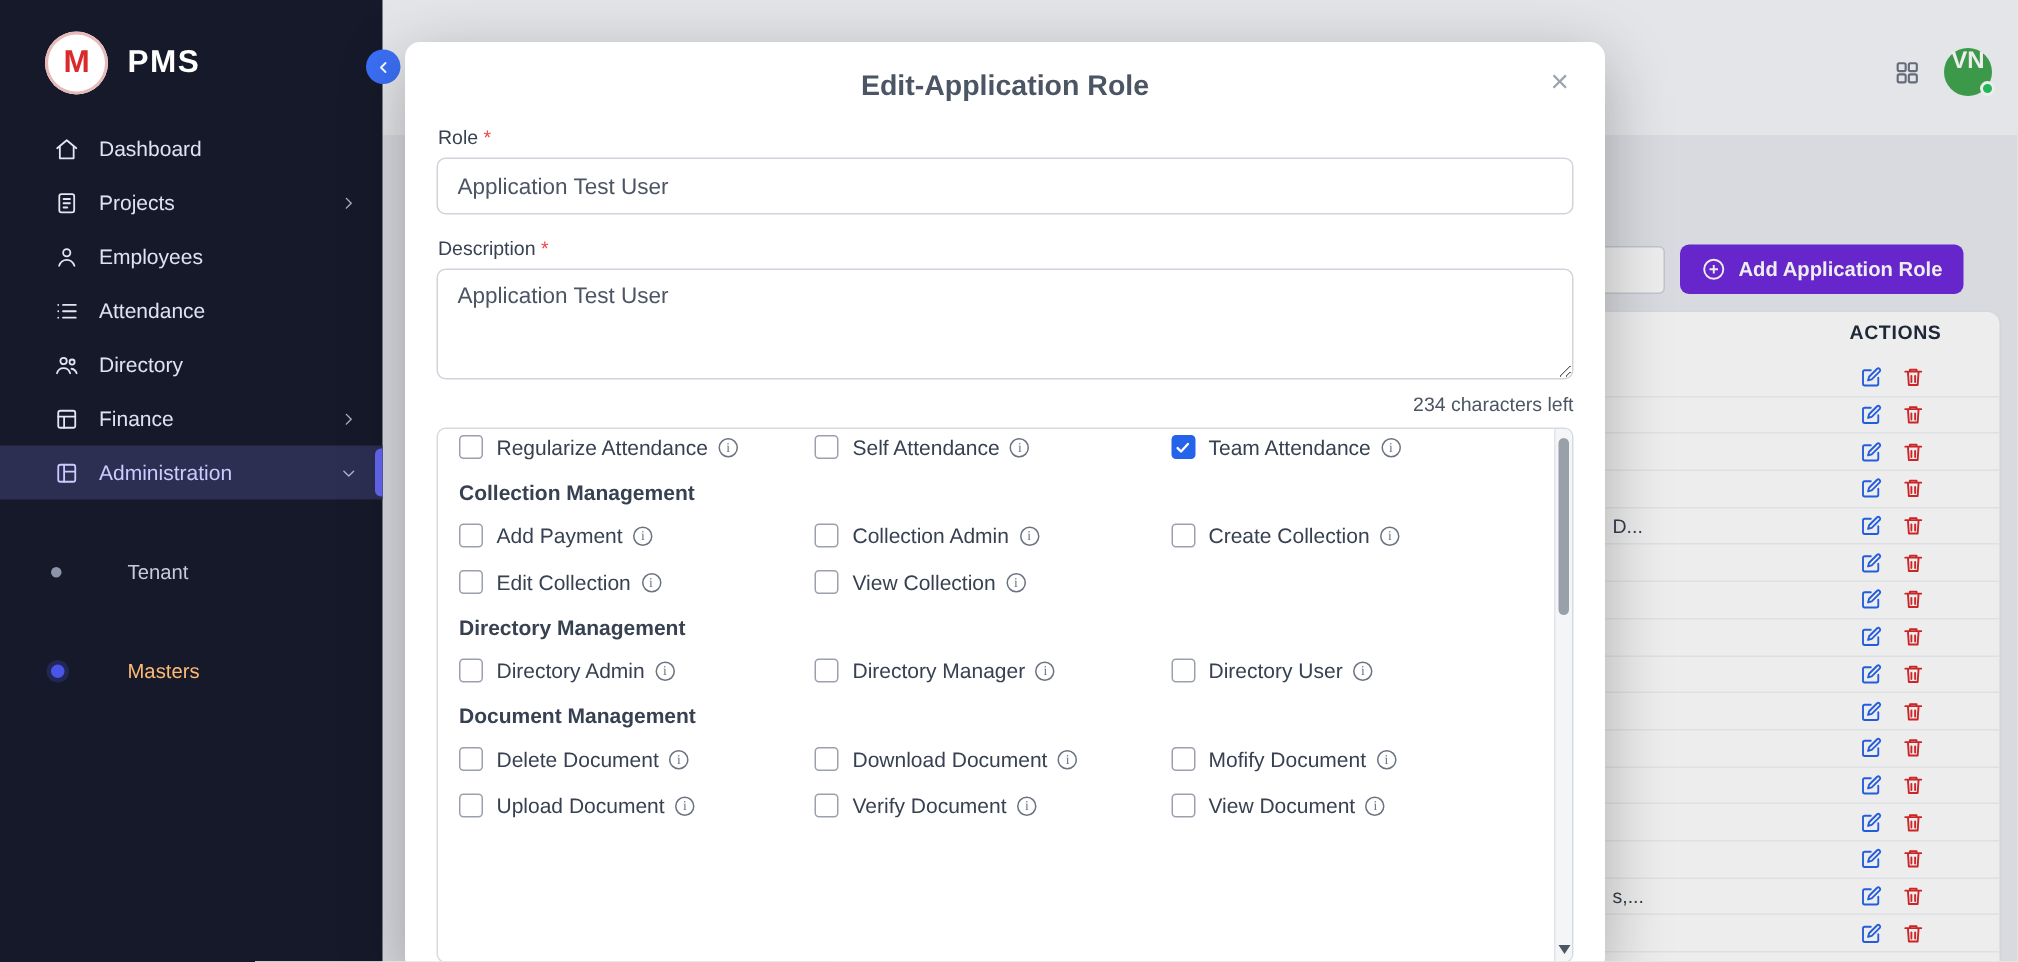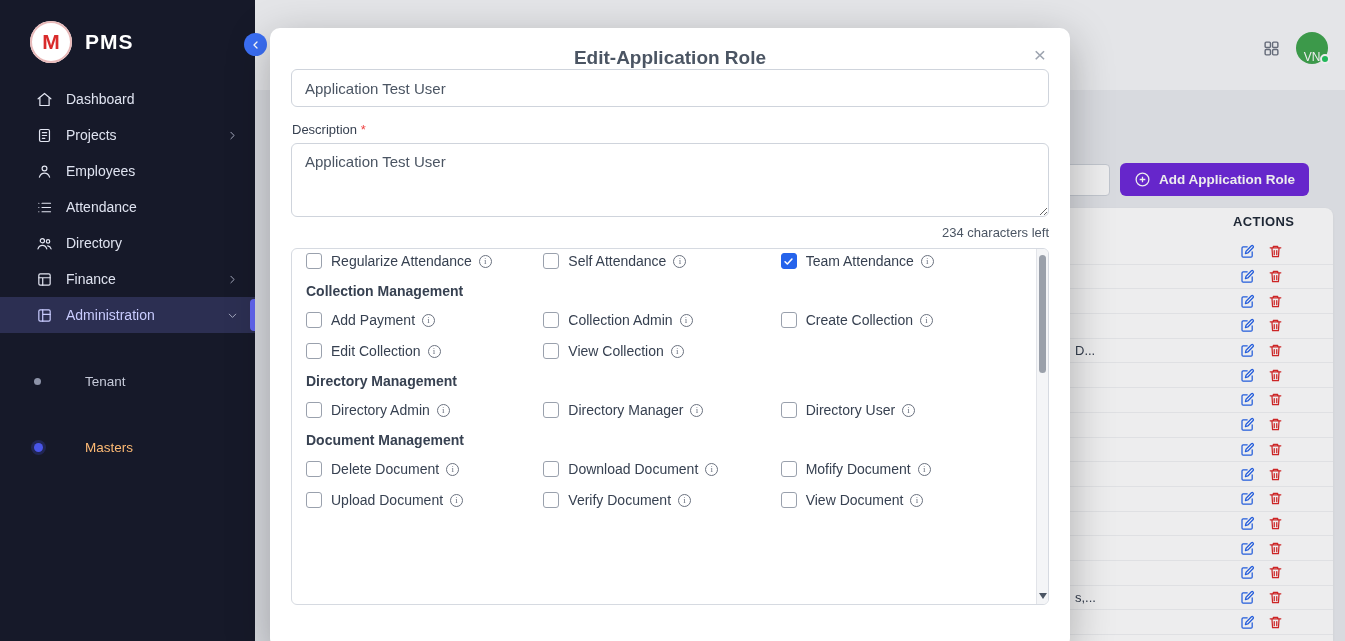--- a/index.html
+++ b/index.html
@@ -23,21 +23,21 @@
   .side-item.active::after { content:""; position:absolute; right:0; top:2px; bottom:2px; width:5px; background:#6366f1; border-radius:4px 0 0 4px; }
   .sub-item { display:flex; align-items:center; height:36px; padding-left:34px; color:#c6cad9; font-size:13.5px; cursor:pointer;margin-top:30px; }
   .sub-item .dot { width:7px; height:7px; border-radius:50%; background:#8d93a8; margin-right:44px; flex:none; }
   .sub-item.active { color:#fdba74; }
   .sub-item.active .dot { width:9px; height:9px; background:#4955e8; box-shadow:0 0 0 3px rgba(73,85,232,.22); margin-right:42px; }
 
   
   .topbar { position:absolute; left:255px; top:0; right:0; height:90px; background:#f6f7f9; }
   .grid-icon { position:absolute; right:65px; top:40px; width:17px; height:17px; cursor:pointer; }
   .grid-icon svg { width:100%; height:100%; fill:none; stroke:#6b7280; stroke-width:2; }
-  .avatar { position:absolute; right:17px; top:32px; width:32px; height:32px; border-radius:50%; background:#3fa44e; color:#fff; font-size:12px; font-weight:normal; display:flex; align-items:flex-end; justify-content:center; cursor:pointer; }
+  .avatar { position:absolute; right:17px; top:32px; width:32px; height:32px; border-radius:50%; background:#3fa44e; color:#fff; font-size:16px; font-weight:bold; display:flex; align-items:flex-start; justify-content:center; cursor:pointer; }
   .status-dot { position:absolute; right:-2px; bottom:0; width:10px; height:10px; border-radius:50%; background:#22c55e; border:2px solid #fff; }
   .content-bg { position:absolute; left:255px; top:90px; right:0; bottom:0; background:#e9ebef; }
   .card { position:absolute; left:300px; right:12px; top:118px; bottom:0; background:#fff; border-radius:8px 8px 0 0; box-shadow:0 1px 3px rgba(0,0,0,.06); }
   .search-box { position:absolute; left:1000px; top:164px; width:110px; height:32px; background:#fff; border:1px solid #cfd4dc; border-radius:4px; }
   .add-btn { position:absolute; left:1120px; top:163px; height:33px; display:flex; align-items:center; gap:8px; padding:0 14px; background:#6d28d9; color:#fff; font-size:13.5px; font-weight:bold; border:none; border-radius:6px; cursor:pointer; font-family:inherit; }
   .add-btn svg { width:17px; height:17px; fill:none; stroke:#fff; stroke-width:1.8; }
   .actions-header { position:absolute; left:1233px; top:214px; font-size:13px; font-weight:bold; letter-spacing:.4px; color:#1f2937; }
   .b-rows { position:absolute; left:1030px; right:12px; top:240px; }
   .brow { display:flex; align-items:center; justify-content:space-between; height:24.7px; border-bottom:1px solid #f0f1f4; }
   .rowtext { margin-left:45px; font-size:13px; color:#374151; }
@@ -470,20 +470,23 @@
   <button class="collapse-btn">
     <svg viewBox="0 0 24 24">
         <path d="M14 6l-6 6 6 6"></path>
       </svg>
   </button>
 
   <div class="modal">
     <div class="modal-title">Edit-Application Role</div>
     <span class="modal-close">×</span>
 
+    <div class="field-label">
+      <span>Role</span> <span class="req">*</span>
+    </div>
     <input class="text-input" type="text" value="Application Test User" style="">
 
     <div class="field-label">
       <span>Description</span> <span class="req">*</span>
     </div>
     <textarea class="text-input" style="">Application Test User</textarea>
     <div class="chars-left">234 characters left</div>
 
     <div class="perm-box">
       <div class="perm-inner" id="perm-sections">

